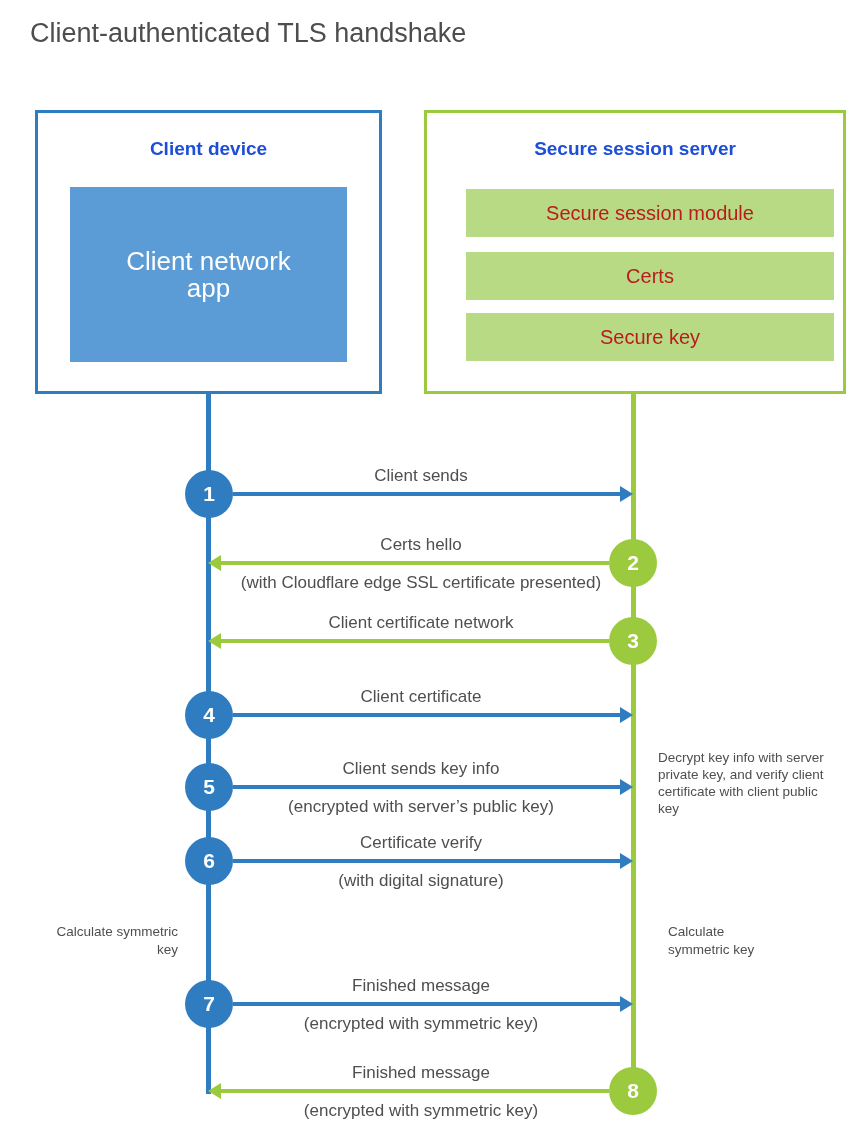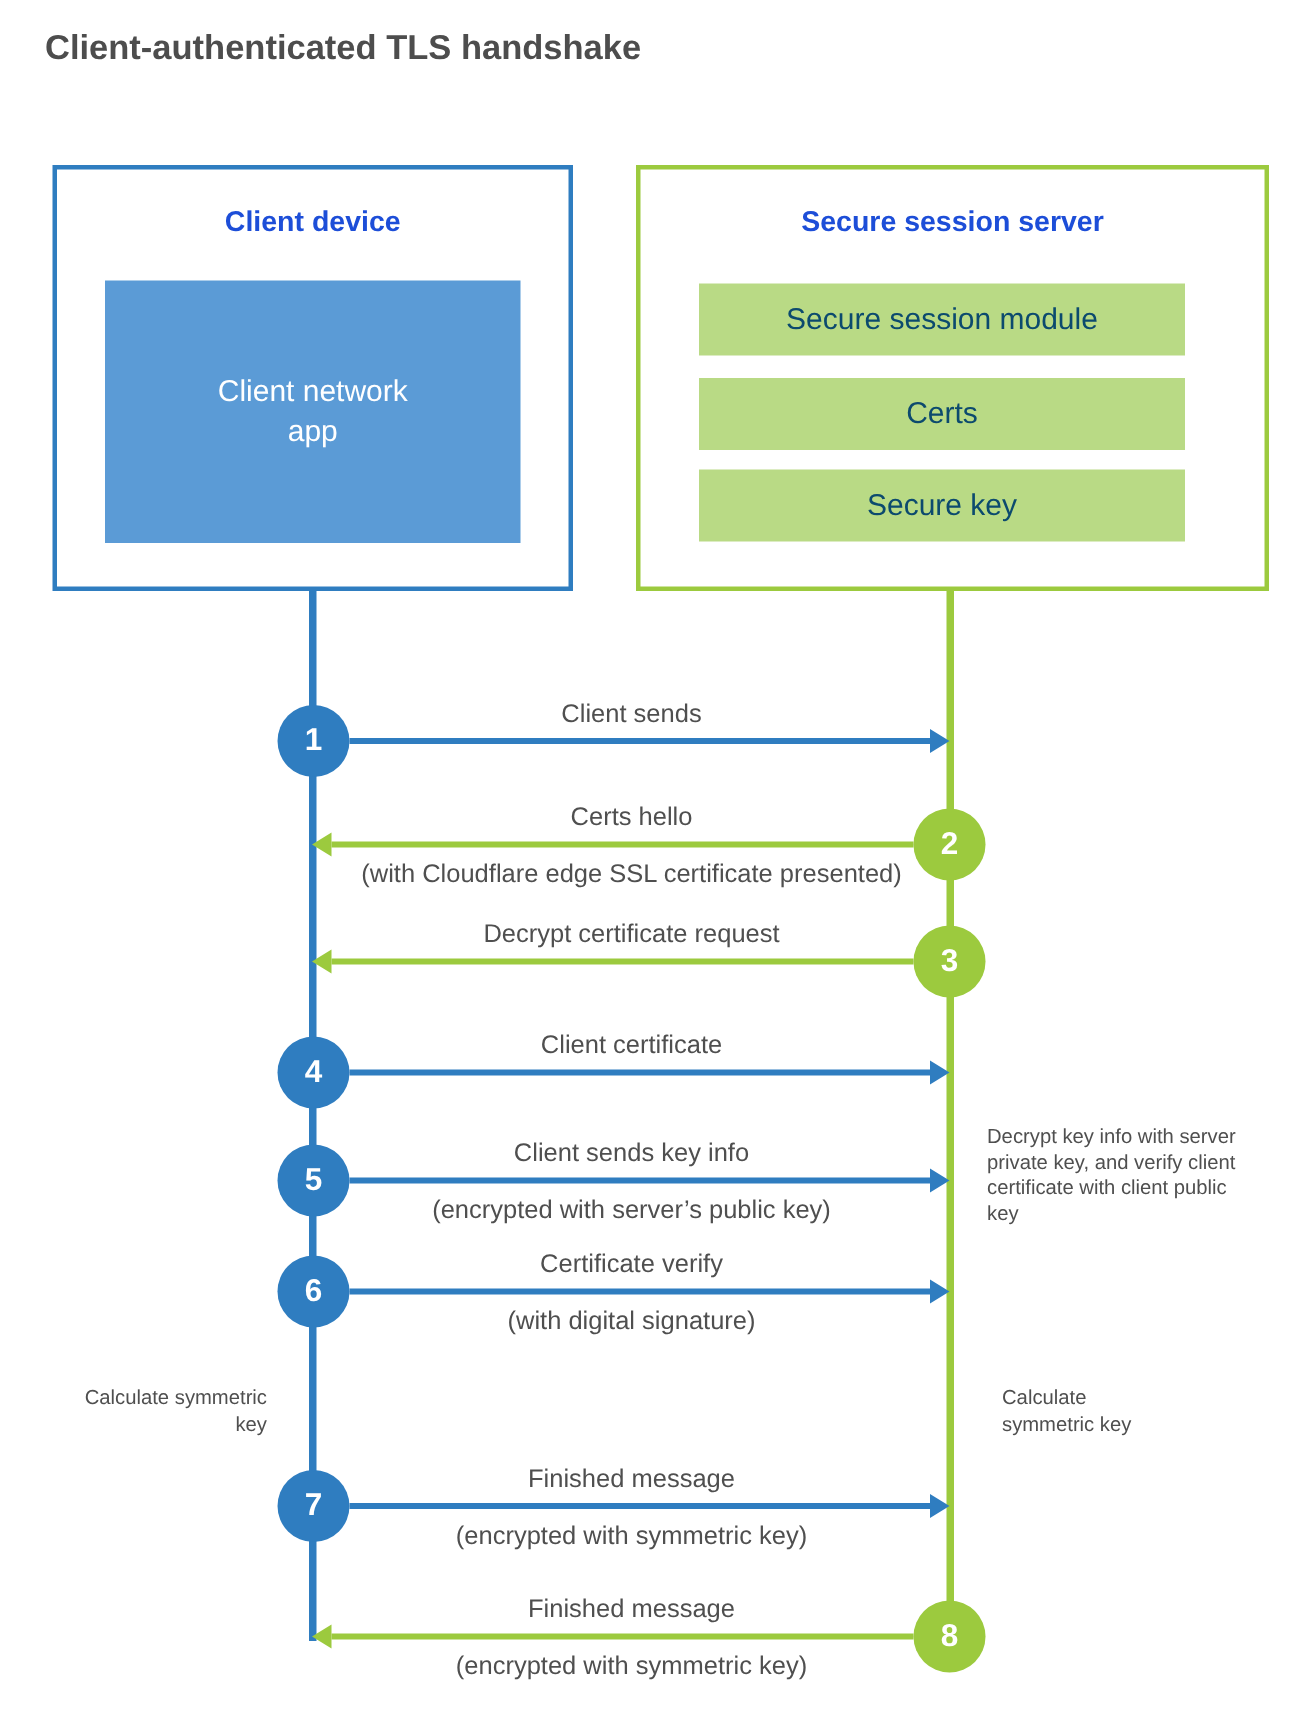--- a/index.html
+++ b/index.html
@@ -9,22 +9,22 @@
     width: 865px;
     height: 1146px;
     background: #ffffff;
     font-family: "Liberation Sans", "DejaVu Sans", sans-serif;
     overflow: hidden;
   }
   .page-title {
     position: absolute;
     left: 30px;
     top: 18px;
-    font-size: 23px;
-    font-weight: 700;
+    font-size: 27px;
+    font-weight: 400;
     color: #4d4d4d;
   }
   
   .panel {
     position: absolute;
     top: 110px;
     height: 284px;
     background: #ffffff;
     border: 3px solid;
   }
@@ -41,35 +41,35 @@
     color: #1d4ed8;
   }
   .client-app {
     position: absolute;
     left: 32px;
     top: 74px;
     width: 277px;
     height: 175px;
     background: #5b9bd6;
     color: #ffffff;
-    font-size: 20px;
+    font-size: 26px;
     display: flex;
     align-items: center;
     justify-content: center;
     text-align: center;
     white-space: pre-line;
     line-height: 27px;
   }
   .server-module {
     position: absolute;
     left: 39px;
-    width: 324px;
+    width: 368px;
     height: 48px;
     background: #b9da85;
-    color: #0c4a6e;
+    color: #b91c1c;
     font-size: 20px;
     display: flex;
     align-items: center;
     justify-content: center;
   }
   .m1 { top: 76px; }
   .m2 { top: 139px; }
   .m3 { top: 200px; }
   
   .lifeline { position: absolute; top: 394px; width: 5px; }
@@ -173,21 +173,21 @@
     <div class="shaft"></div>
     <div class="head"></div>
     <div class="arrow-label">Certs hello</div>
     <div class="arrow-sublabel">(with Cloudflare edge SSL certificate presented)</div>
   </div>
 
   <div class="step s3 server">
     <div class="badge">3</div>
     <div class="shaft"></div>
     <div class="head"></div>
-    <div class="arrow-label">Decrypt certificate request</div>
+    <div class="arrow-label">Client certificate network</div>
   </div>
 
   <div class="step s4 client">
     <div class="badge">4</div>
     <div class="shaft"></div>
     <div class="head"></div>
     <div class="arrow-label">Client certificate</div>
   </div>
 
   <div class="step s5 client">

